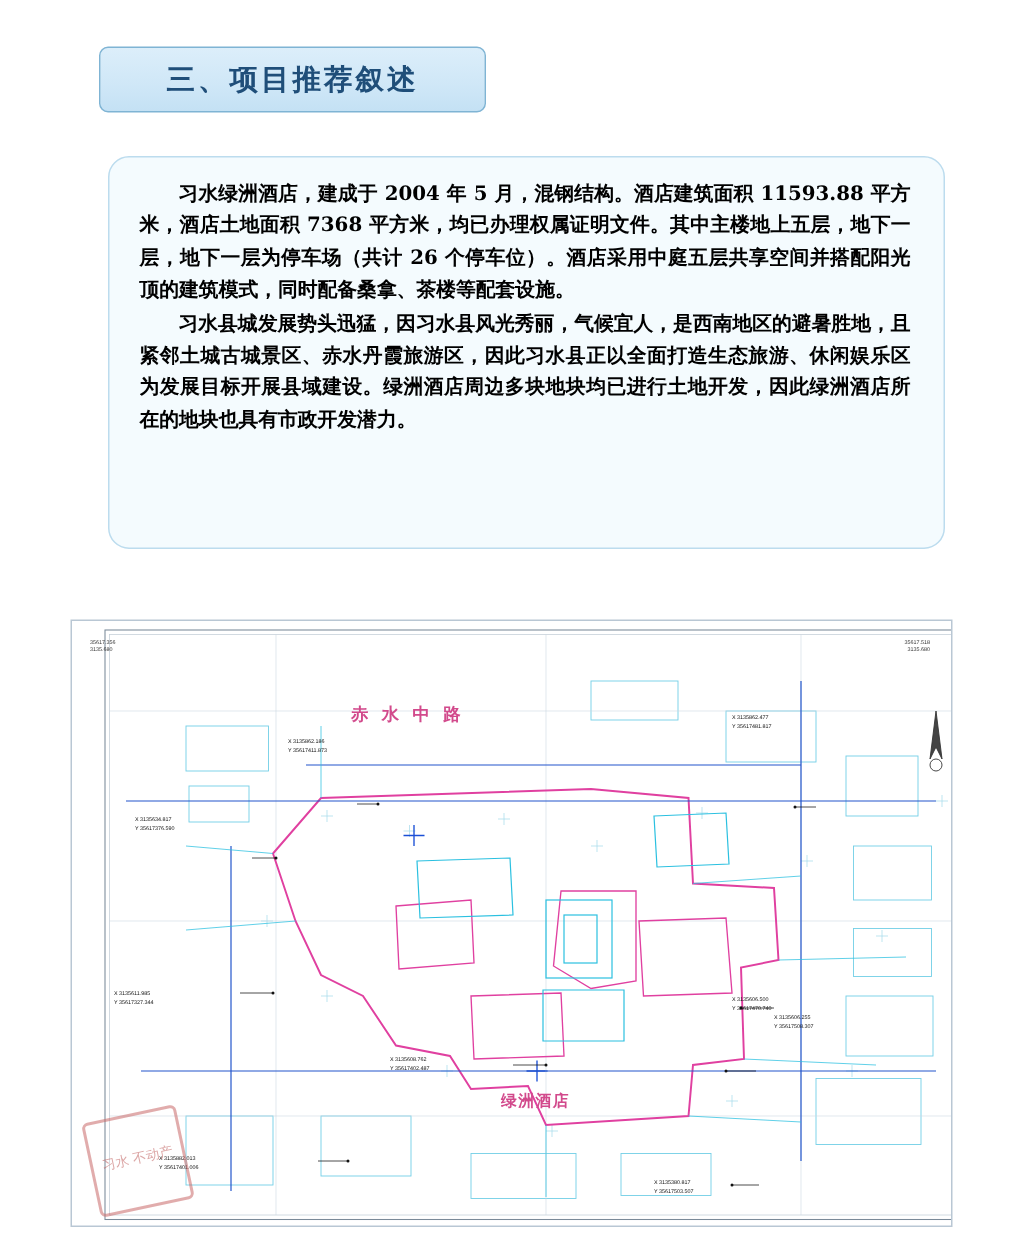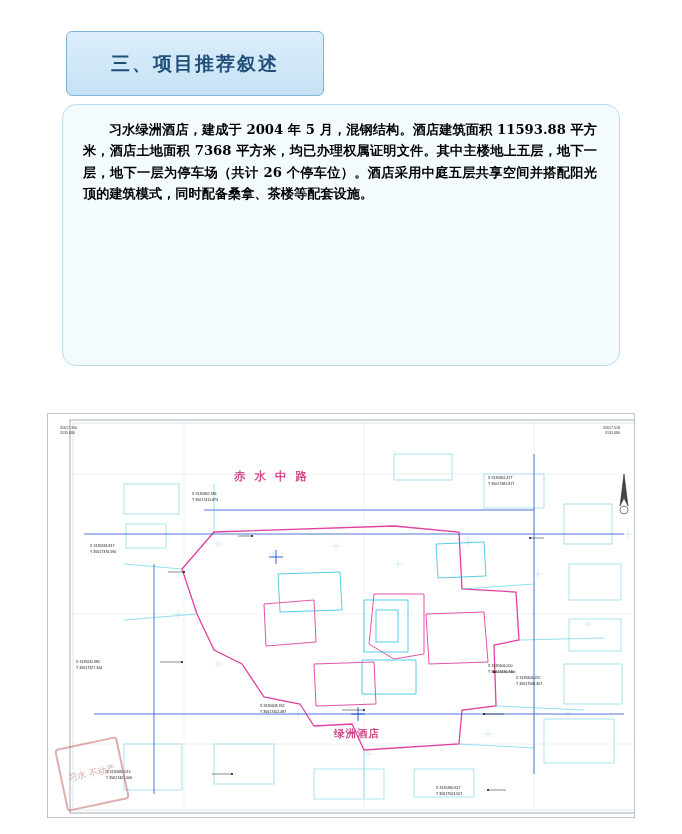--- a/index.html
+++ b/index.html
@@ -14,41 +14,41 @@
     overflow: hidden;
     position: relative;
   }
 
   
   .section-heading {
     position: absolute;
     left: 66px;
     top: 31px;
     width: 258px;
-    height: 65px;
+    height: 44px;
     background: linear-gradient(to bottom, #dceefa 0%, #cfe7f7 60%, #c4e1f4 100%);
     border: 1px solid #7fb4d4;
     border-radius: 6px;
     box-sizing: border-box;
     display: flex;
     align-items: center;
     justify-content: center;
   }
   .section-heading-text {
     font-family: "DejaVu Serif", serif;
     font-size: 19px;
     font-weight: bold;
     color: #1f4e79;
     letter-spacing: 2px;
   }
 
   
   .body-card {
     position: absolute;
-    left: 62px;
+    left: 72px;
     top: 104px;
     width: 558px;
     height: 262px;
     background: #f4fbfe;
     border: 1px solid #bcdcee;
     border-radius: 14px;
     box-sizing: border-box;
     padding: 14px 22px 10px 20px;
   }
   .body-card p {
@@ -138,20 +138,21 @@
 </style>
 </head>
 <body>
 
 <div class="section-heading">
   <span class="section-heading-text">三、项目推荐叙述</span>
 </div>
 
 <div class="body-card">
   <p>习水绿洲酒店，建成于 2004 年 5 月，混钢结构。酒店建筑面积 11593.88 平方米，酒店土地面积 7368 平方米，均已办理权属证明文件。其中主楼地上五层，地下一层，地下一层为停车场（共计 26 个停车位）。酒店采用中庭五层共享空间并搭配阳光顶的建筑模式，同时配备桑拿、茶楼等配套设施。</p>
+  <p>习水县城发展势头迅猛，因习水县风光秀丽，气候宜人，是西南地区的避暑胜地，且紧邻土城古城景区、赤水丹霞旅游区，因此习水县正以全面打造生态旅游、休闲娱乐区为发展目标开展县域建设。绿洲酒店周边多块地块均已进行土地开发，因此绿洲酒店所在的地块也具有市政开发潜力。</p>
 </div>
 
 <div class="figure">
 
   <svg width="588" height="405" viewBox="0 0 588 405">
 
     <rect x="6" y="6" width="576" height="393" fill="none" stroke="#7a8a99" stroke-width="0.7"></rect>
     <rect x="9" y="9" width="570" height="387" fill="none" stroke="#c3ced8" stroke-width="0.5"></rect>
 
     <g stroke="#9fd8ea" stroke-width="0.5" opacity="0.9">

